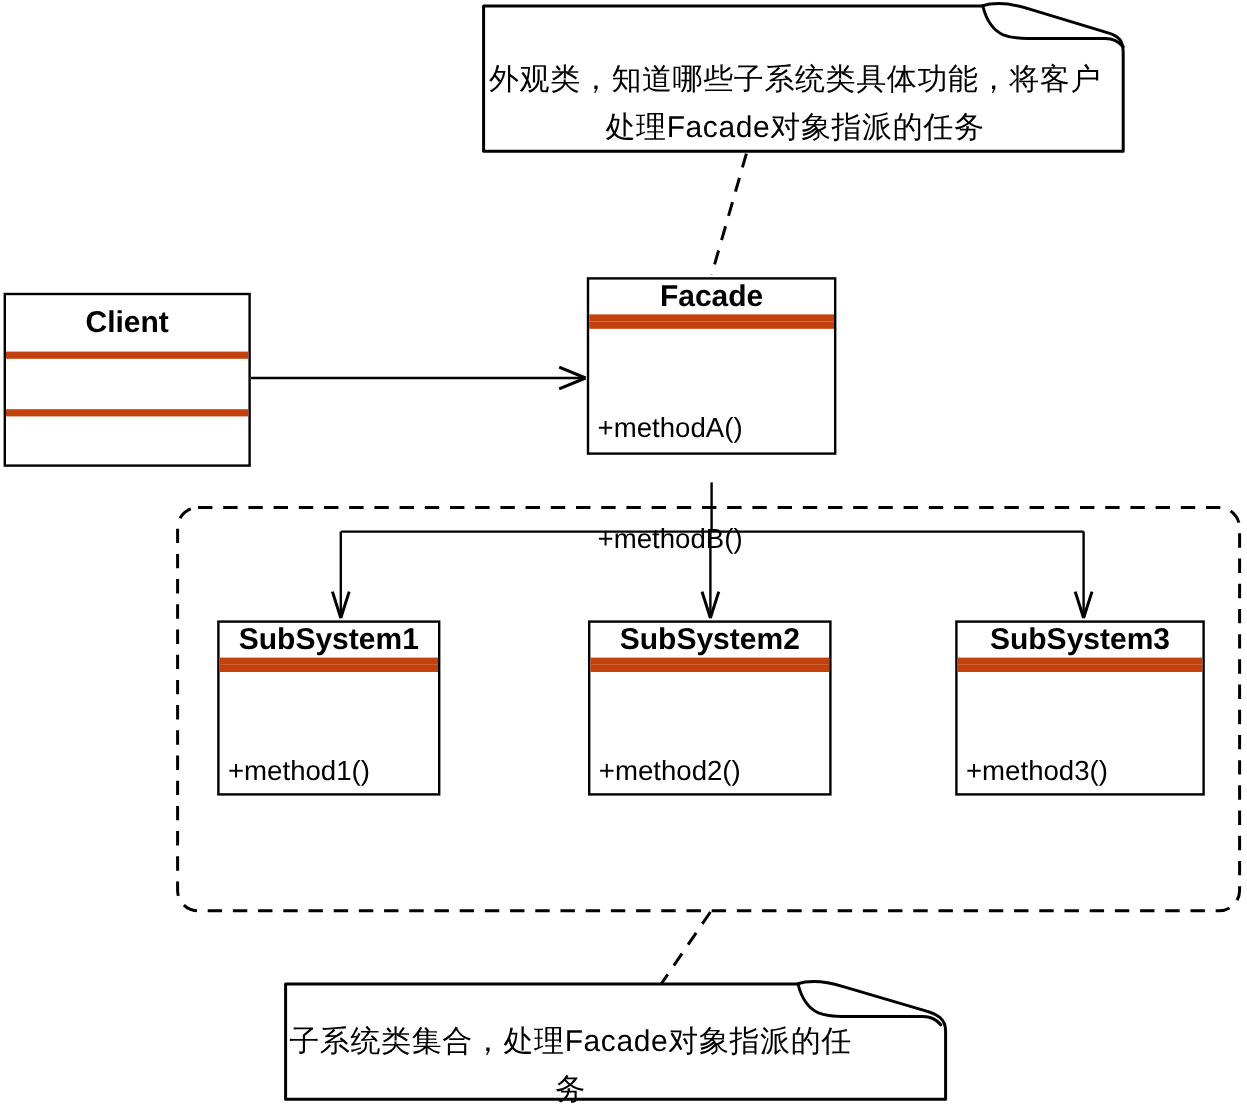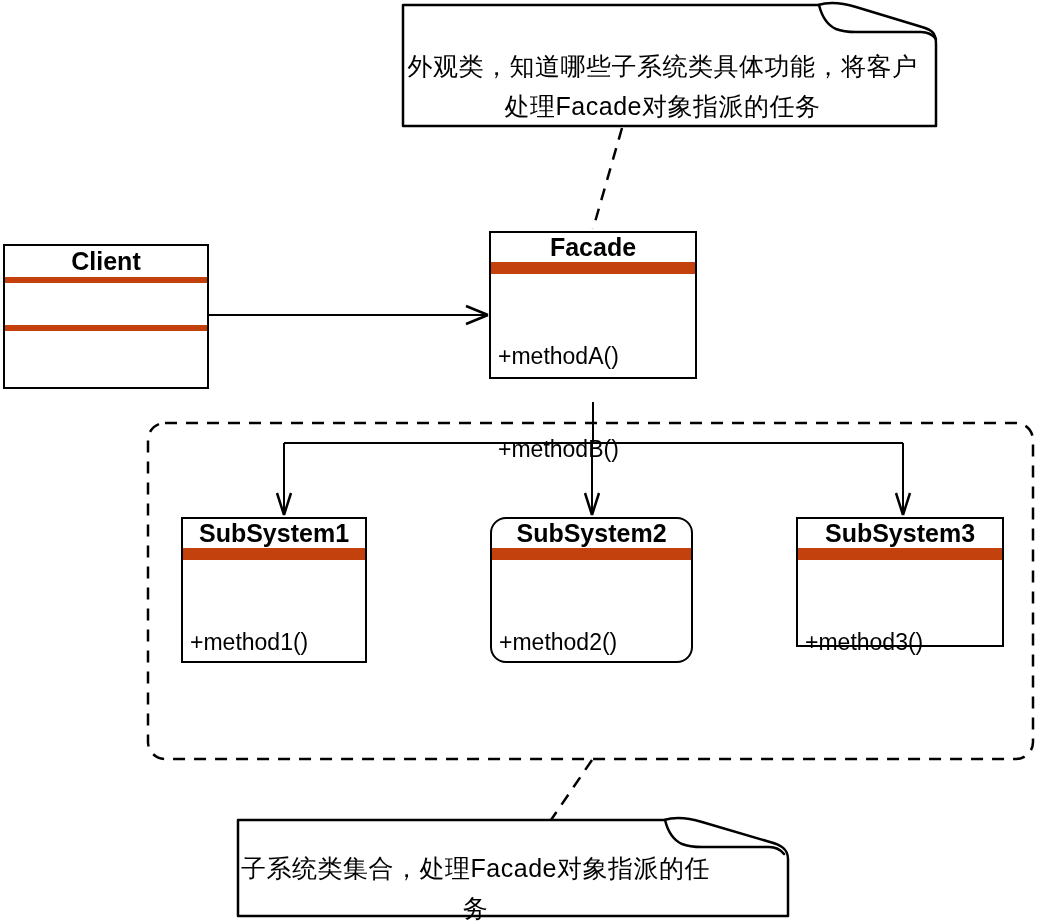--- a/index.html
+++ b/index.html
@@ -70,21 +70,21 @@
   <div class="note-text" style="left:396px;top:24px;width:533px;margin-top:22px;">
     <div>外观类，知道哪些子系统类具体功能，将客户</div>
     <div>处理Facade对象指派的任务</div>
   </div>
 
   <div class="note-text" style="left:238px;top:848px;width:475px;">
     <div>子系统类集合，处理Facade对象指派的任务</div>
   </div>
 
   <div class="uml" style="left:3px;top:244px;width:206px;height:145px;">
-    <div class="row title" style="height:31px;">Client</div>
+    <div class="row title" style="height:47px;">Client</div>
     <div class="row" style="height:48px;"></div>
     <div class="row methods"></div>
   </div>
 
   <div class="uml" style="left:489px;top:231px;width:208px;height:148px;">
     <div class="row title" style="height:46px;">Facade</div>
     <div class="row" style="height:50px;"></div>
     <div class="row methods">
       <div>+methodA()</div>
       <div>+methodB()</div>
@@ -92,29 +92,29 @@
   </div>
 
   <div class="uml" style="left:181px;top:517px;width:186px;height:146px;">
     <div class="row title" style="height:48px;">SubSystem1</div>
     <div class="row" style="height:47px;"></div>
     <div class="row methods">
       <div>+method1()</div>
     </div>
   </div>
 
-  <div class="uml" style="left:490px;top:517px;width:203px;height:146px;border-radius:16px;">
+  <div class="uml" style="left:490px;top:517px;width:203px;height:146px;">
     <div class="row title" style="height:48px;">SubSystem2</div>
     <div class="row" style="height:47px;"></div>
     <div class="row methods">
       <div>+method2()</div>
     </div>
   </div>
 
-  <div class="uml" style="left:796px;top:517px;width:208px;height:130px;">
+  <div class="uml" style="left:796px;top:517px;width:208px;height:146px;">
     <div class="row title" style="height:48px;">SubSystem3</div>
     <div class="row" style="height:47px;"></div>
     <div class="row methods">
       <div>+method3()</div>
     </div>
   </div>
 
 </div>
 
 </body></html>

